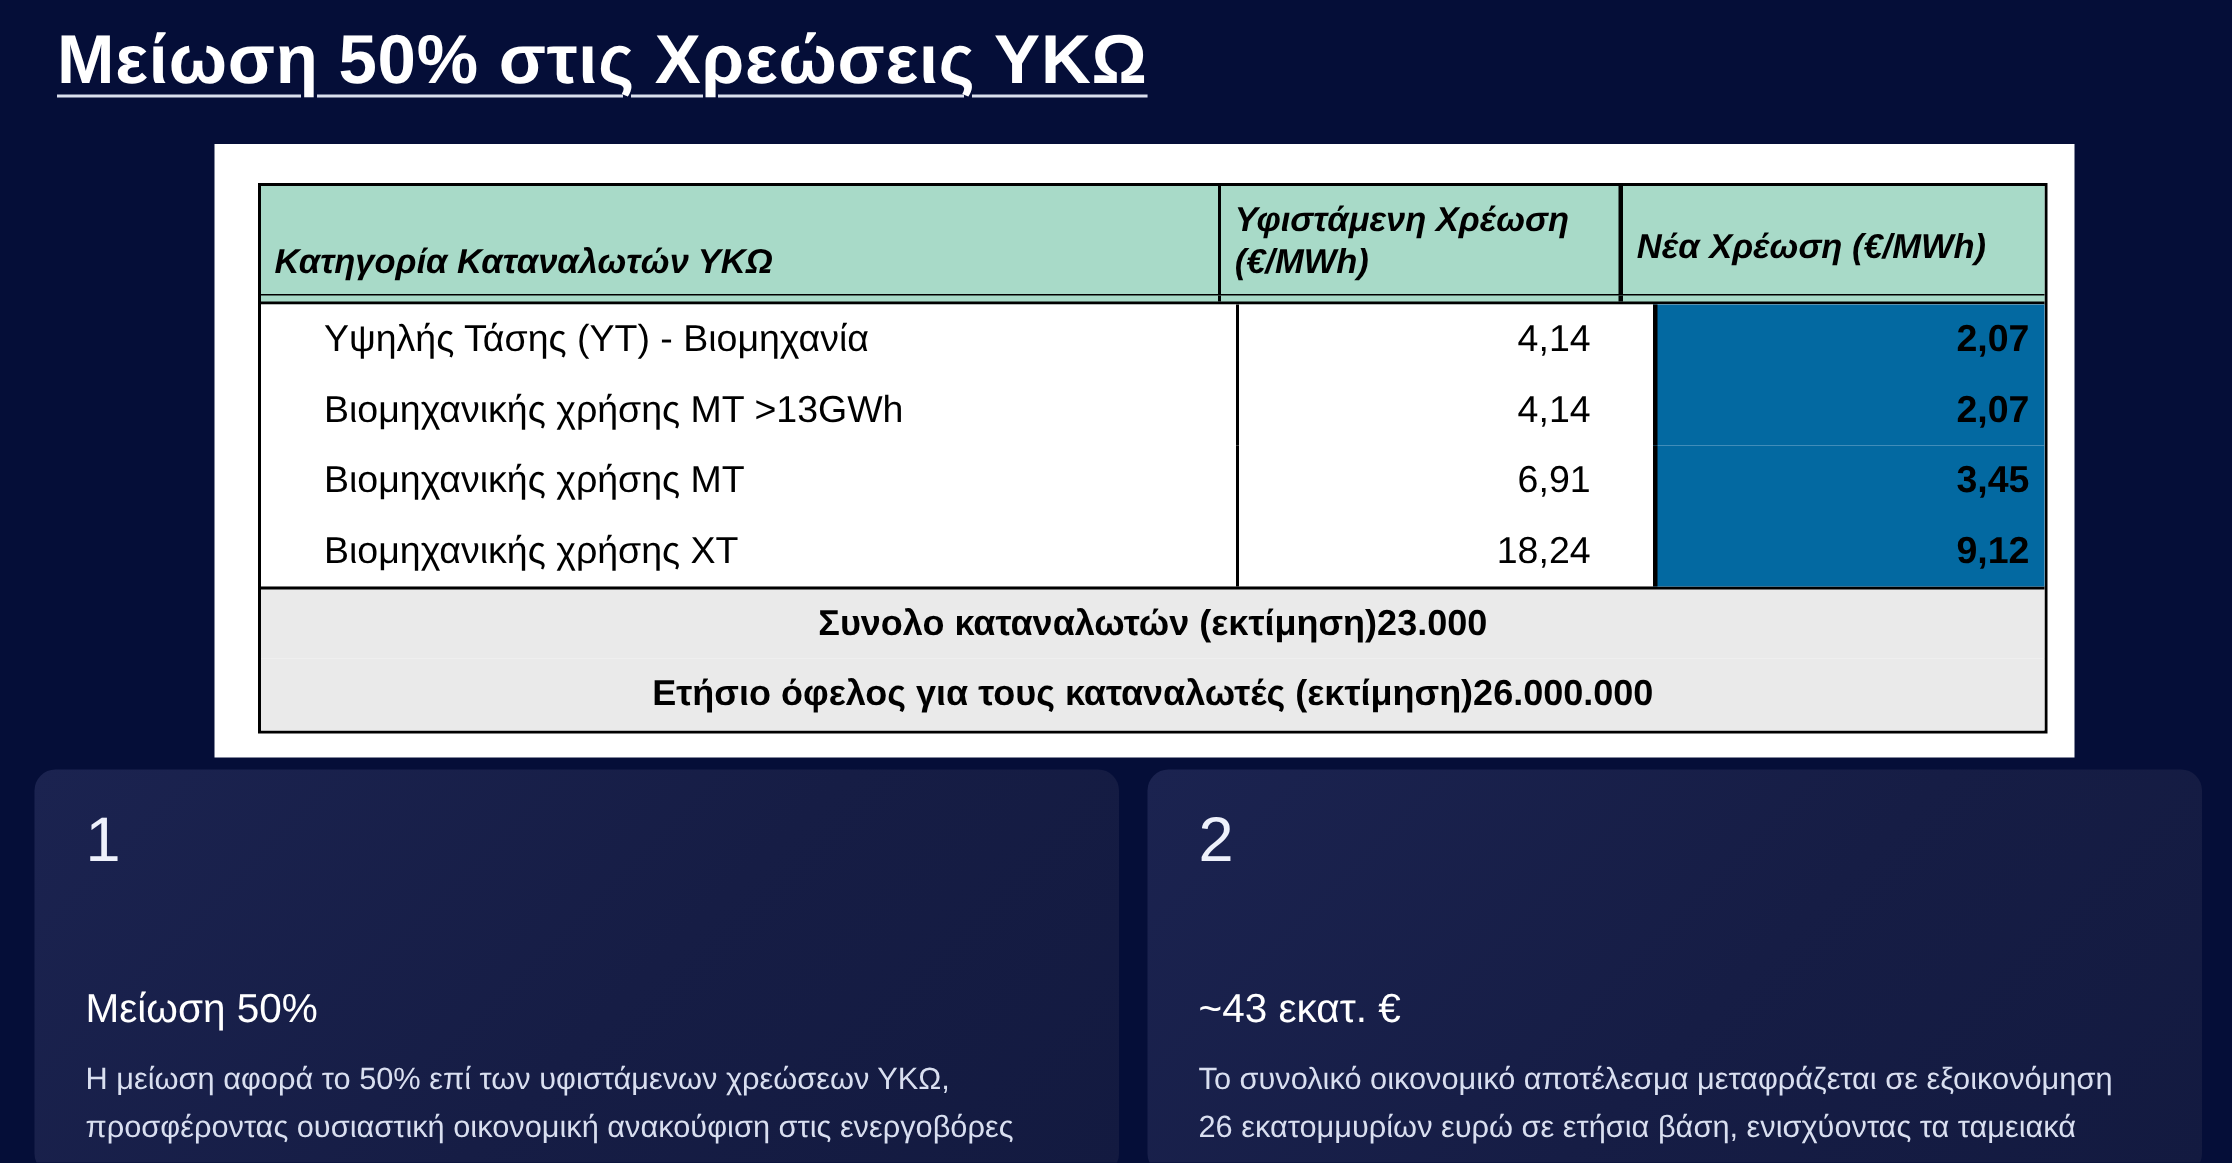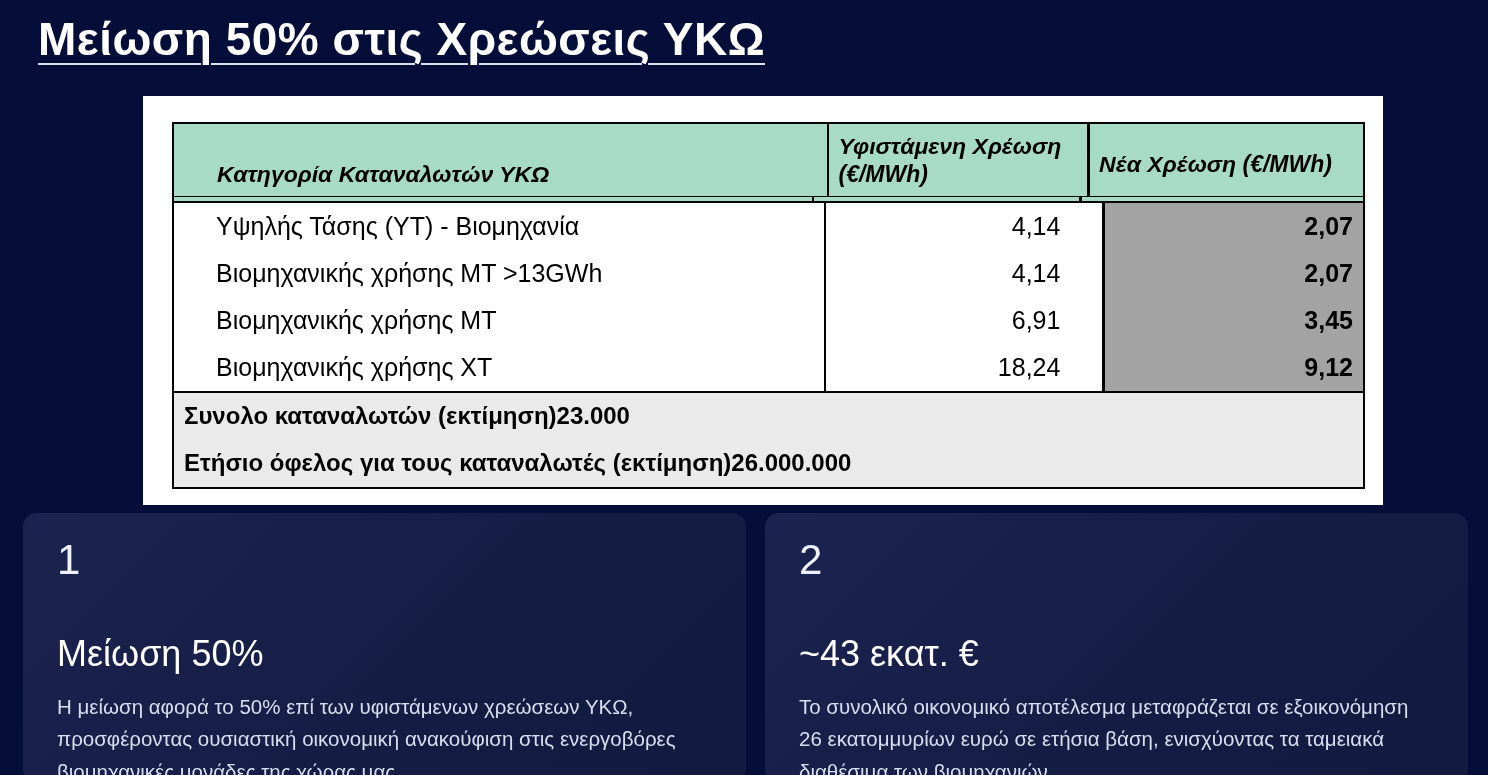--- a/index.html
+++ b/index.html
@@ -49,49 +49,49 @@
 
   .thead { display: flex; height: 72px; background: #a8dac8; }
   .th {
     display: flex;
     font-size: 23px;
     font-weight: 700;
     font-style: italic;
     line-height: 1.25;
     padding: 4px 9px 7px 9px;
   }
-  .th.col-cat { align-items: flex-end; justify-content: flex-start; margin-left: 34px; }
+  .th.col-cat { align-items: flex-end; justify-content: flex-start; }
   .th.col-exist { align-items: flex-end; justify-content: flex-end; }
   .th.col-new { align-items: center; justify-content: flex-start; padding-top: 16px; }
 
   .head-divider {
     display: flex;
     height: 7px;
     background: #a8dac8;
     border-top: 1px solid #000;
     border-bottom: 2px solid #000;
   }
   .head-divider .col-exist, .head-divider .col-new { height: 100%; }
 
   .trow { display: flex; height: 47px; background: #ffffff; font-size: 25px; }
   .td { display: flex; align-items: center; margin-left: 33px; }
   .td.col-cat { justify-content: flex-start; padding-left: 9px; }
   .td.col-exist { justify-content: flex-end; padding-right: 9px; text-align: right; }
   .td.col-new {
     justify-content: flex-end;
     padding-right: 10px;
-    background: #a3a3a3;
+    background: #0369a1;
     font-weight: 700;
   }
 
   .srow {
     display: flex;
     height: 48px;
     align-items: center;
-    justify-content: flex-start;
+    justify-content: center;
     background: #eaeaea;
     font-size: 24px;
     font-weight: 700;
     padding: 0 10px;
   }
   .srow.first { border-top: 2px solid #000; }
 
   
   .card {
     position: absolute;
@@ -104,22 +104,22 @@
   }
   .card-1 { left: 23px; width: 723px; }
   .card-2 { left: 765px; width: 703px; }
   .card-number {
     font-size: 42px;
     font-weight: 400;
     color: #eef1fb;
     line-height: 1.1;
   }
   .card-heading {
-    margin-top: 50px;
-    font-size: 36px;
+    margin-top: 74px;
+    font-size: 27px;
     font-weight: 500;
     color: #ffffff;
   }
   .card-body {
     margin-top: 16px;
     font-size: 20.5px;
     line-height: 1.57;
     color: #d9dff0;
     max-width: 680px;
   }

